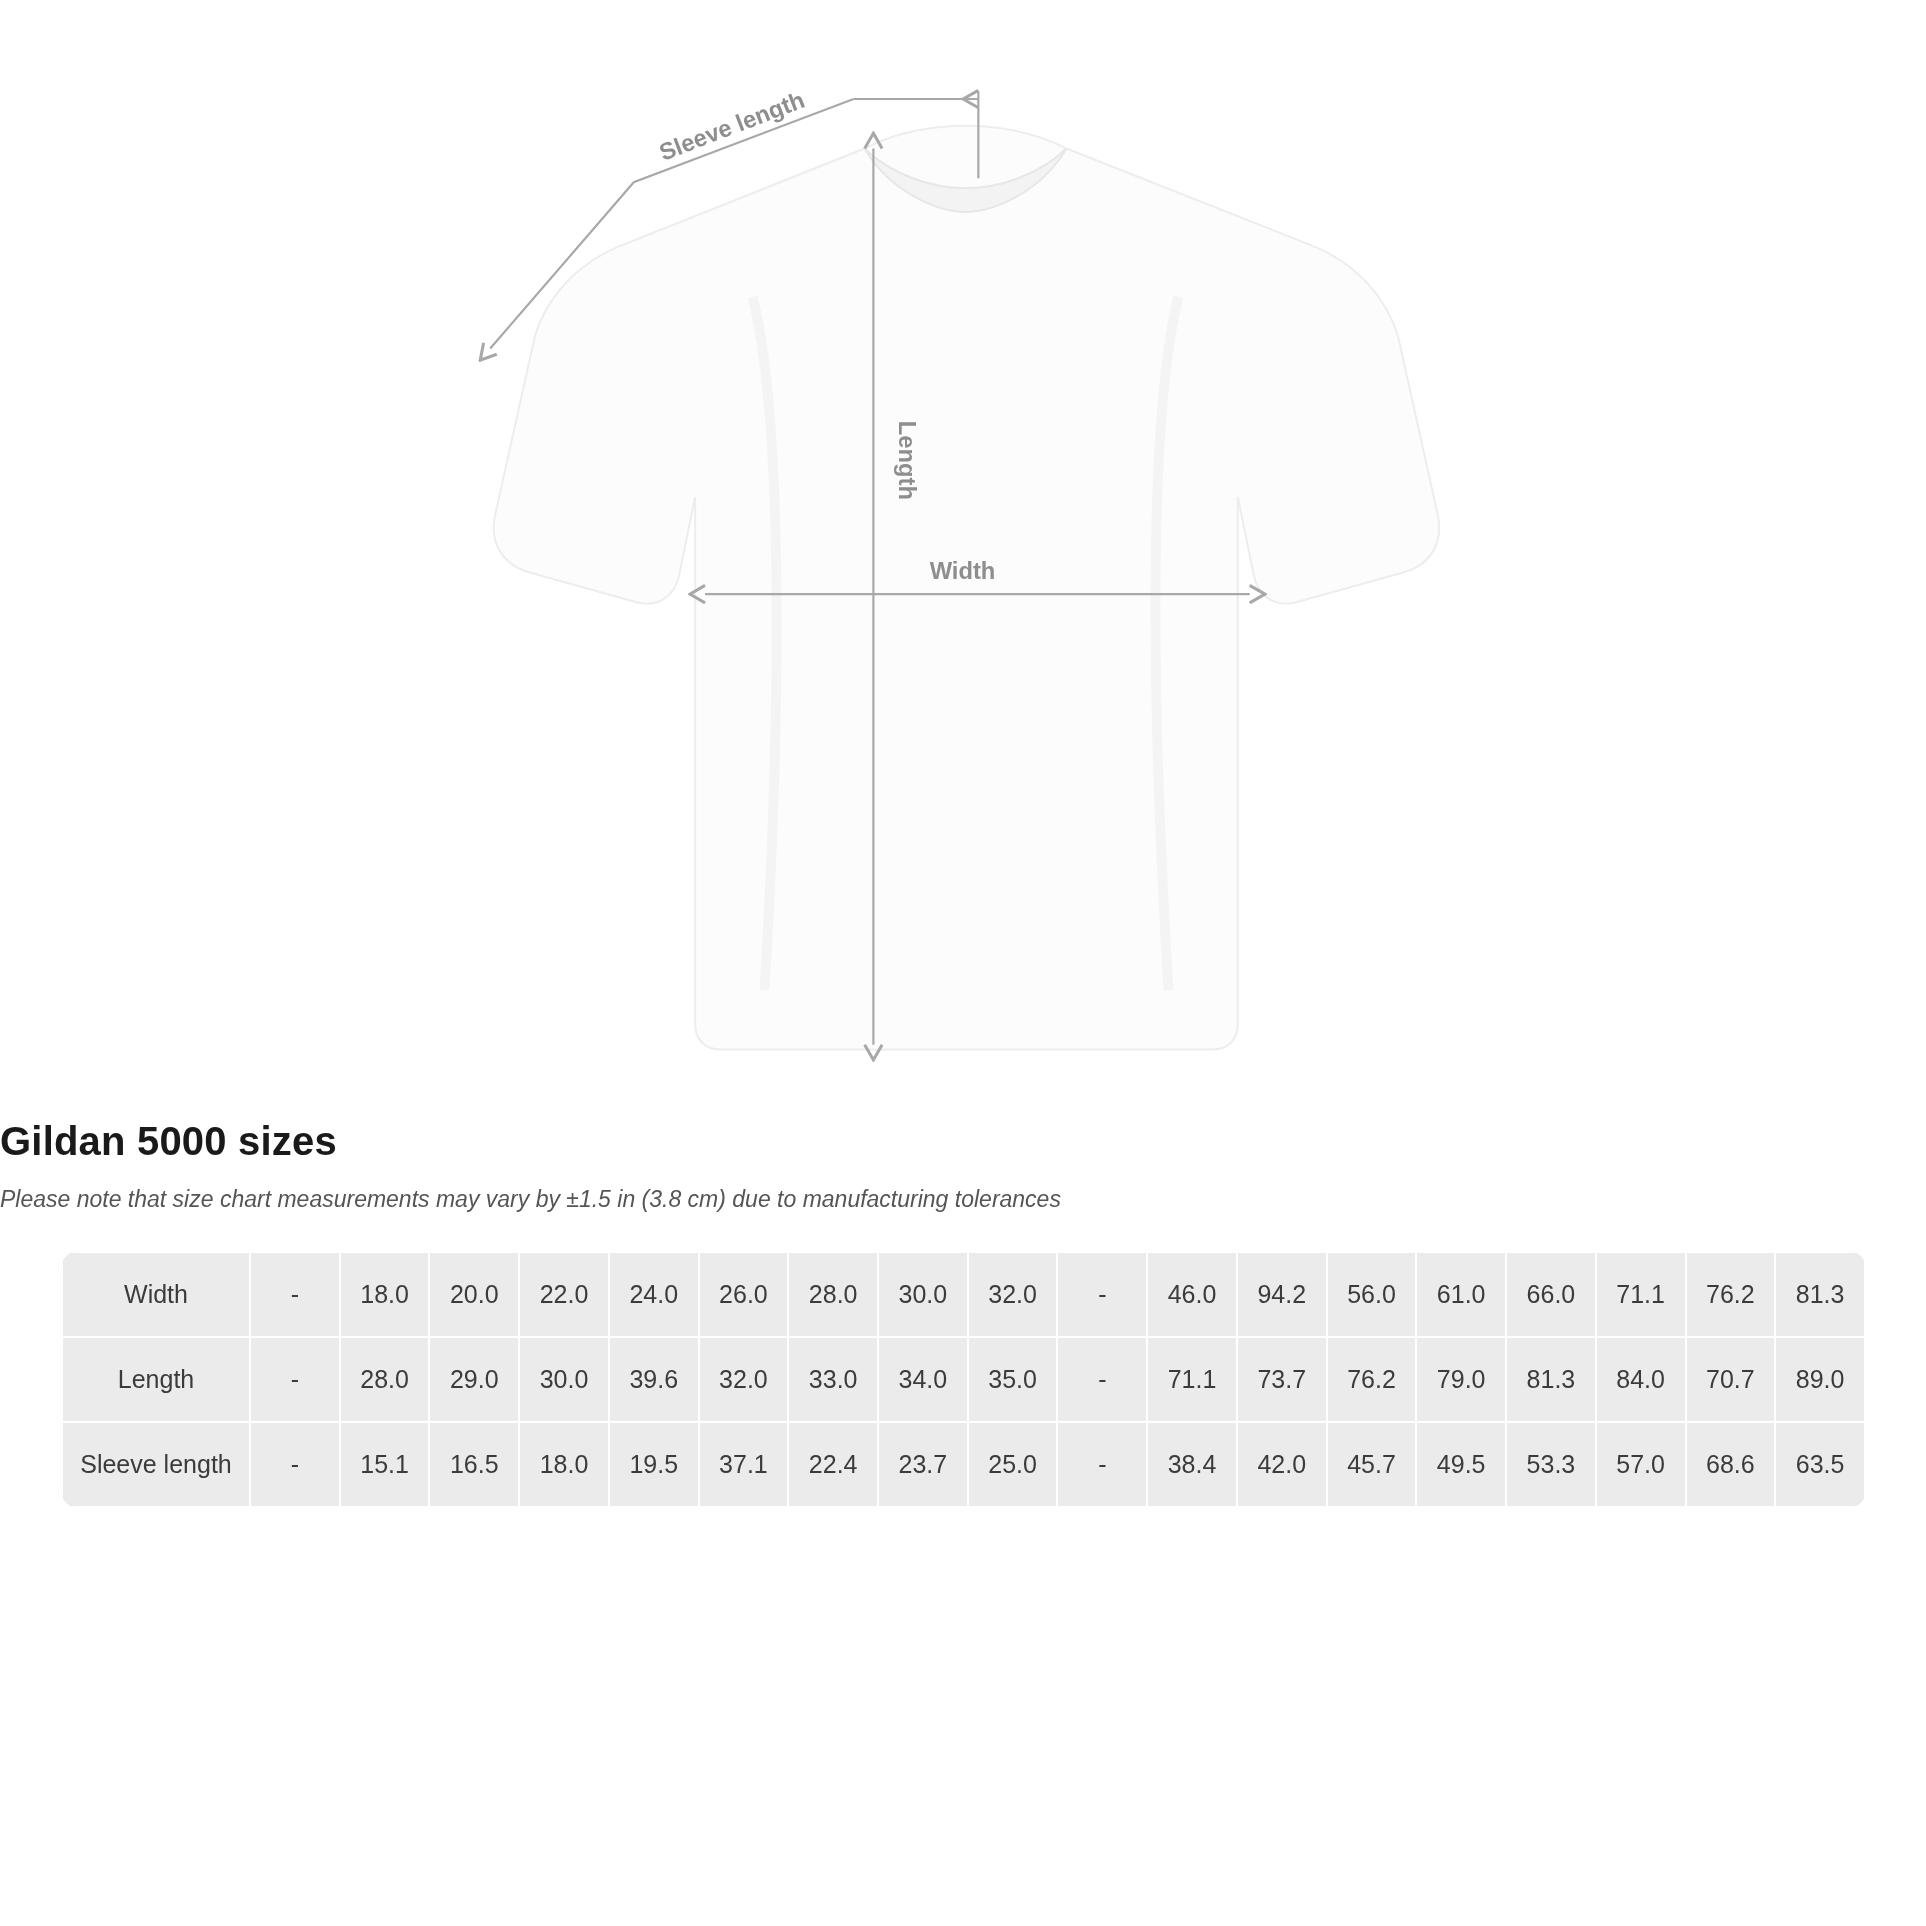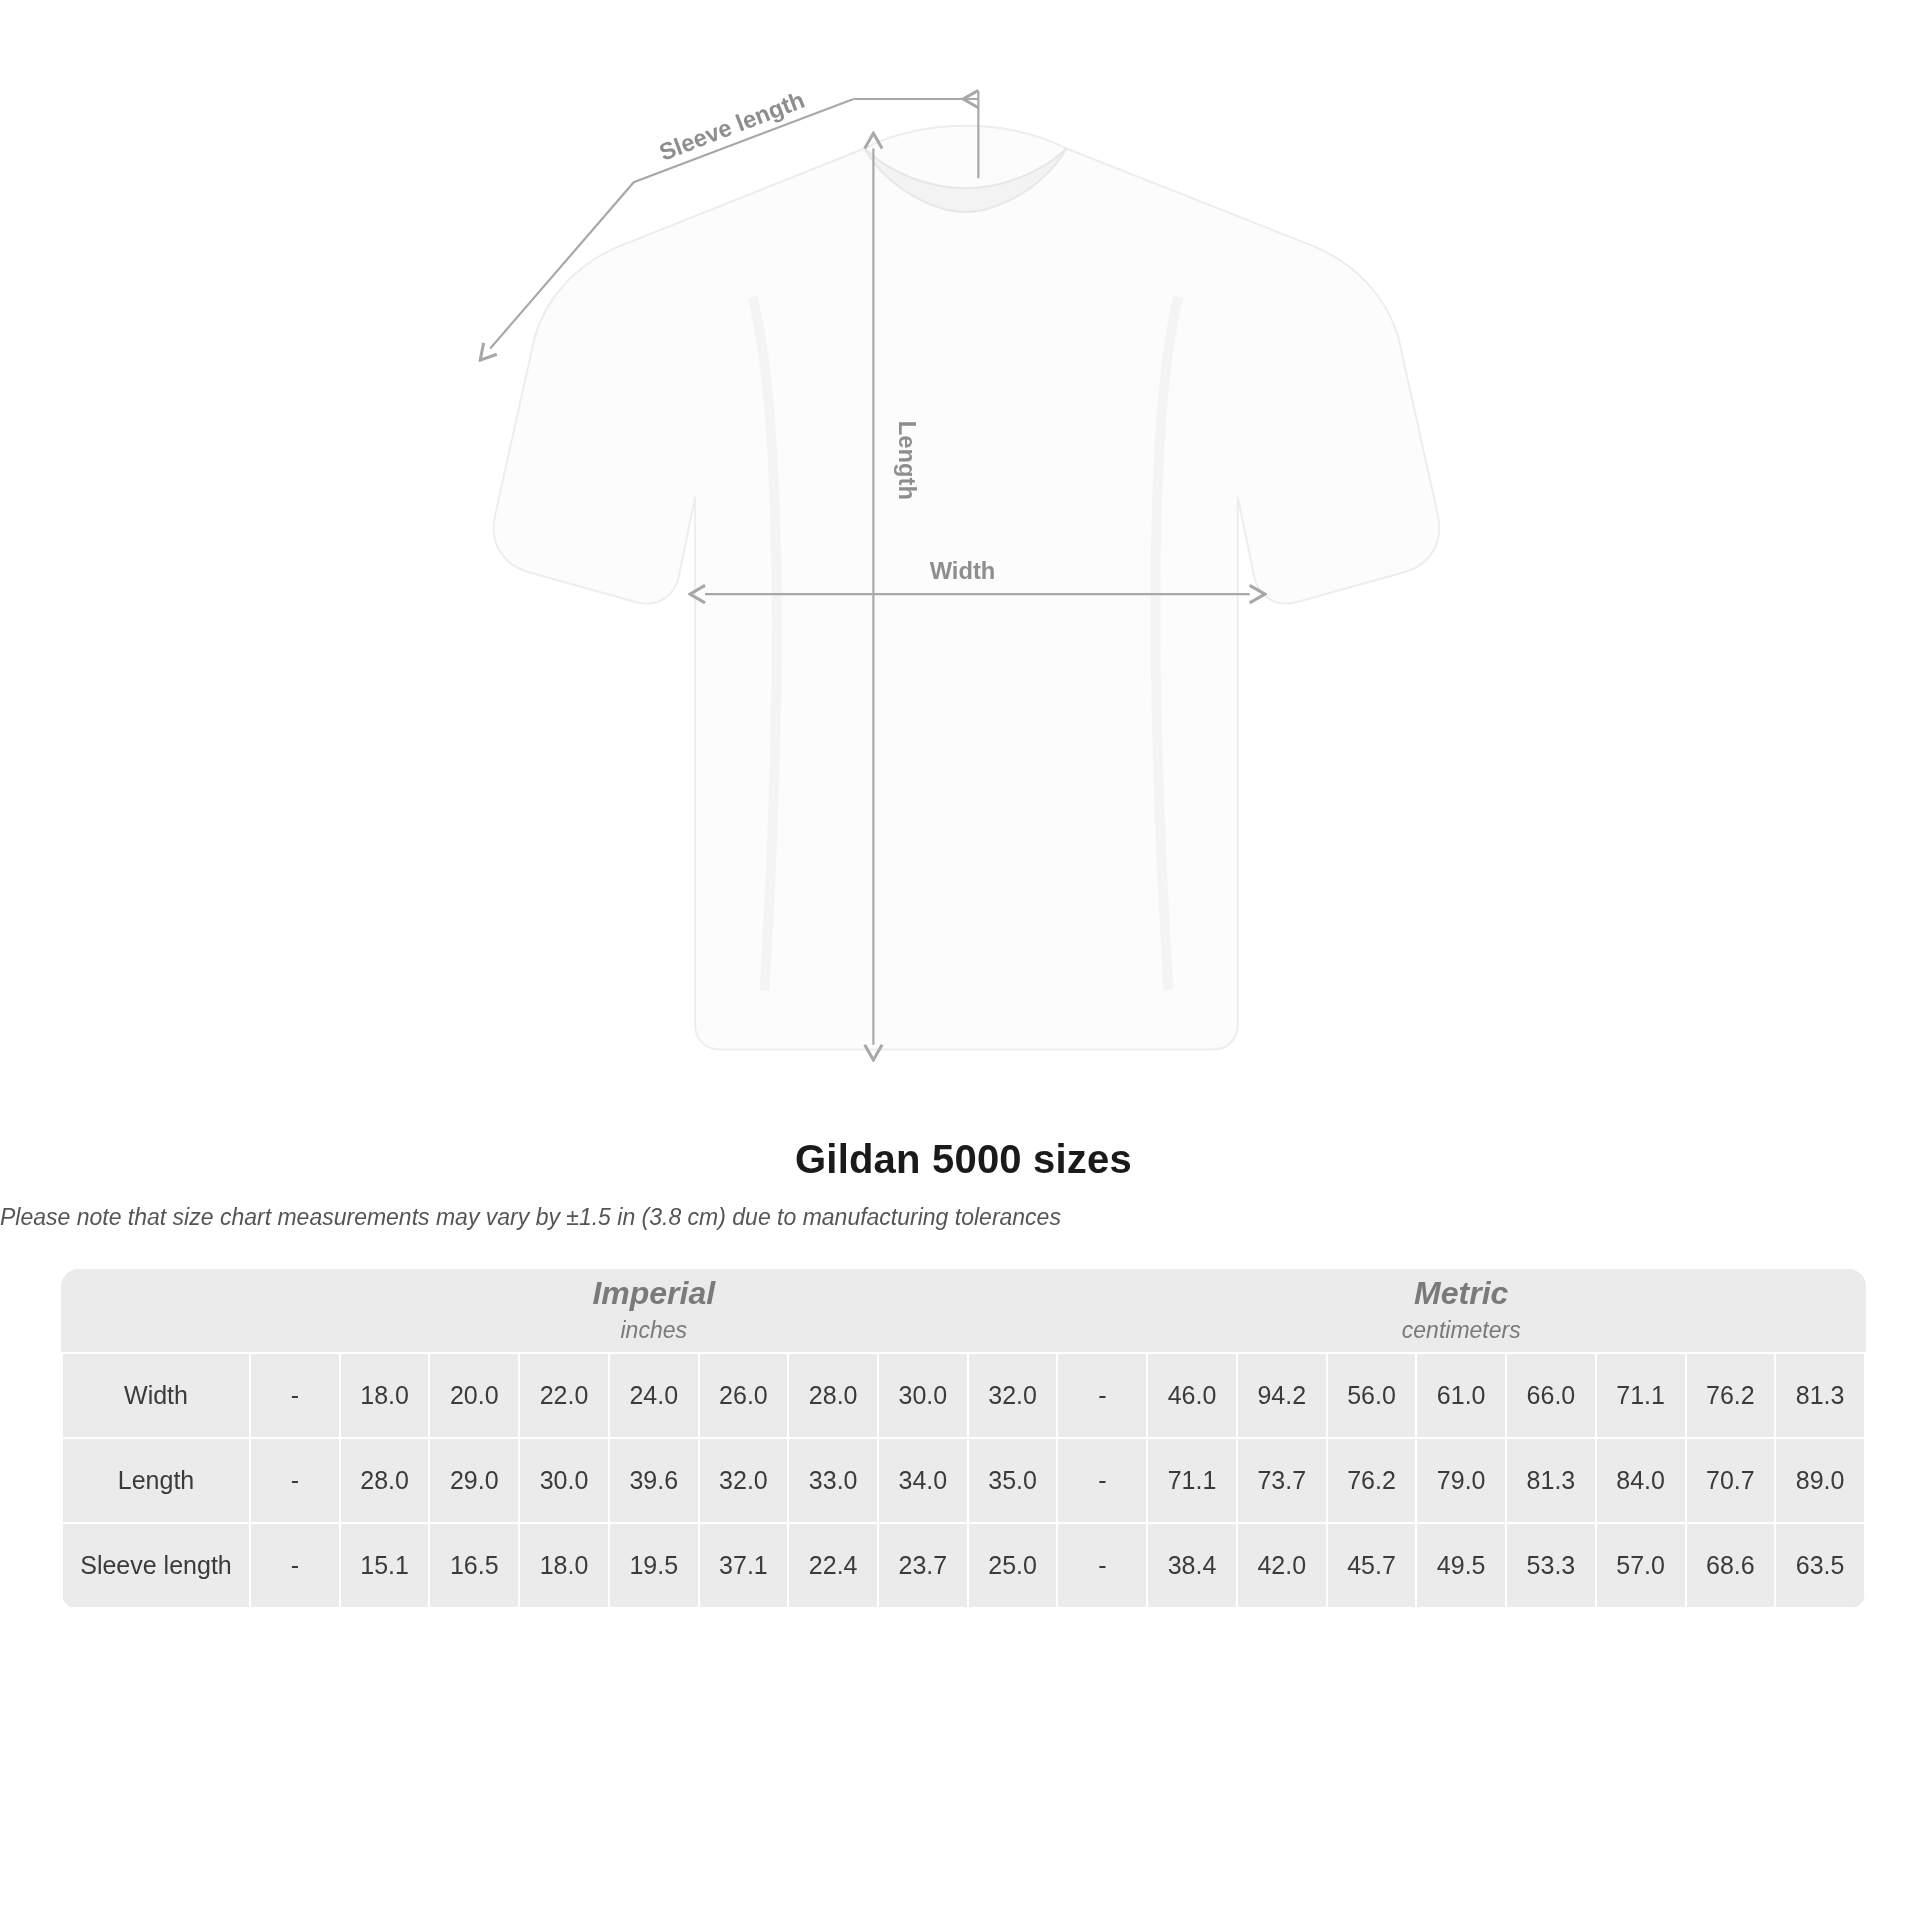--- a/index.html
+++ b/index.html
@@ -27,25 +27,25 @@
     position: relative;
     width: 1927px;
     height: 1109px;
   }
   .illustration svg {
     display: block;
   }
 
   
   .chart-title {
-    text-align: center;
+    text-align: left;
     font-size: 40px;
     font-weight: bold;
     color: #1a1a1a;
-    margin-top: 28px;
+    margin-top: 10px;
     letter-spacing: 0.2px;
   }
   .chart-note {
     font-size: 23px;
     font-style: italic;
     color: #555;
     margin-top: 22px;
   }
 
   
@@ -175,31 +175,20 @@
   <div class="chart-note">Please note that size chart measurements may vary by ±1.5 in (3.8 cm) due to manufacturing tolerances</div>
 
   <div class="table-wrap">
     <table class="size-table">
       <colgroup>
         <col class="col-size">
         <col span="9">
         <col span="9">
       </colgroup>
       <tbody>
-        <tr>
-          <td class="corner-blank unit-head"></td>
-          <td class="unit-head" colspan="9">
-            <div class="unit-name">Imperial</div>
-            <div class="unit-sub">inches</div>
-          </td>
-          <td class="unit-head" colspan="9">
-            <div class="unit-name">Metric</div>
-            <div class="unit-sub">centimeters</div>
-          </td>
-        </tr>
 
 
         <tr>
           <td class="row-label">Width</td>
           <td>-</td>
           <td>18.0</td>
           <td>20.0</td>
           <td>22.0</td>
           <td>24.0</td>
           <td>26.0</td>

